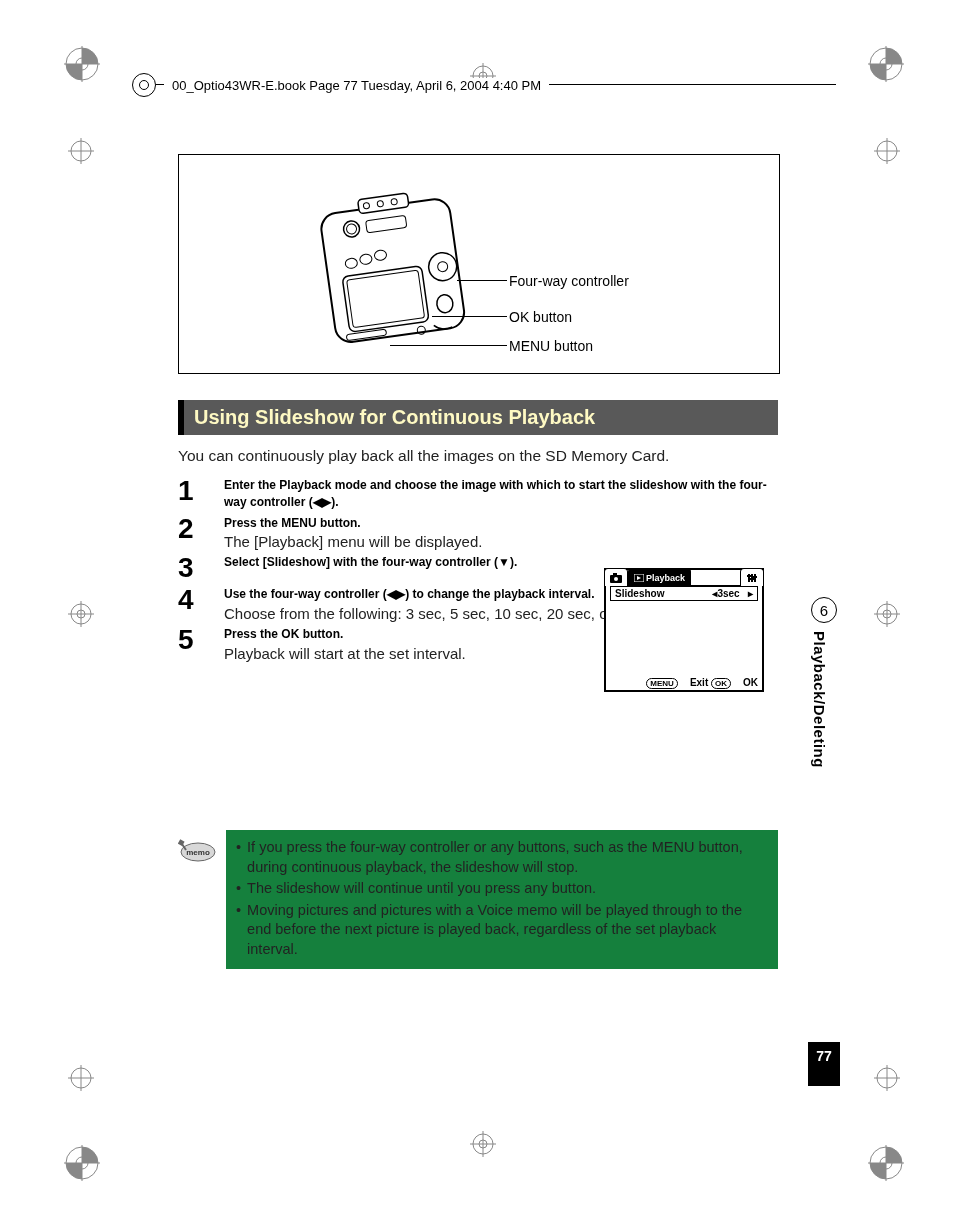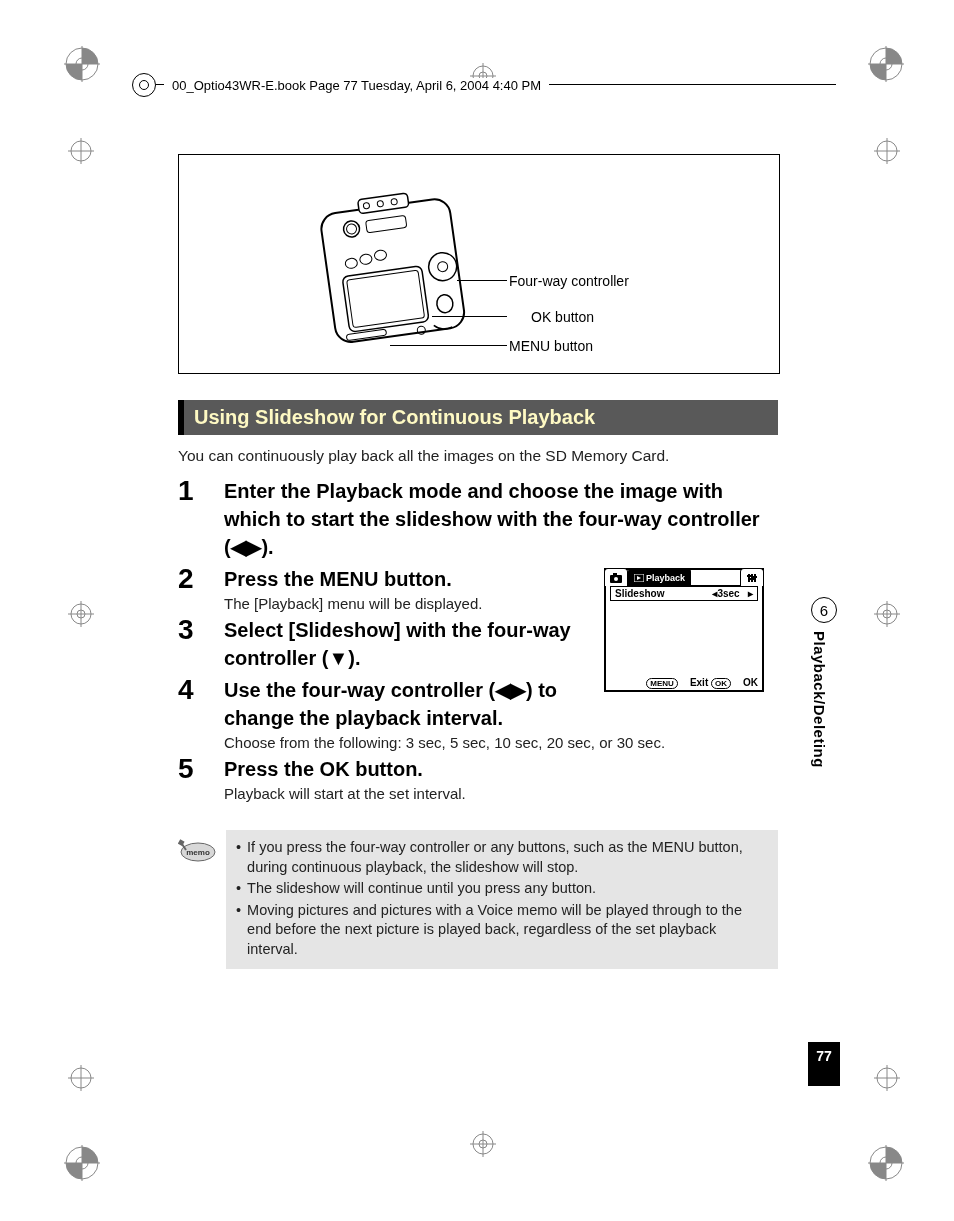--- a/index.html
+++ b/index.html
@@ -66,21 +66,21 @@
     
     .diagram-box {
       position: absolute;
       top: 154px; left: 178px;
       width: 602px; height: 220px;
       border: 1px solid #000;
     }
     .camera-svg { position: absolute; left: 118px; top: 10px; width: 200px; height: 200px; }
     .callout { position: absolute; font-size: 14px; }
     .callout-1 { top: 118px; left: 330px; }
-    .callout-2 { top: 154px; left: 330px; margin-left: 22px; }
+    .callout-2 { top: 154px; left: 330px; }
     .callout-3 { top: 183px; left: 330px; }
     .lead { position: absolute; background: #000; height: 1px; }
     .lead1 { top: 125px; left: 278px; width: 50px; }
     .lead2 { top: 161px; left: 253px; width: 75px; }
     .lead3 { top: 190px; left: 211px; width: 117px; }
     
     .content {
       position: absolute;
       top: 400px; left: 178px;
       width: 600px;
@@ -101,21 +101,21 @@
       margin-bottom: 4px;
     }
     .step-num {
       font-size: 28px;
       font-weight: bold;
       width: 46px;
       font-family: Arial, sans-serif;
       line-height: 1;
     }
     .step-body { flex: 1; }
-    .step-title { font-weight: bold; font-size: 20px; line-height: 1.4; }
+    .step-title { font-weight: bold; font-size: 12px; line-height: 1.4; }
     .step-desc { font-size: 15px; color: #222; margin-top: 2px; }
     .lcd-screen {
       position: absolute;
       top: 568px; left: 604px;
       width: 160px; height: 124px;
     }
     .lcd-frame {
       width: 100%; height: 100%;
       border: 2px solid #000;
       position: relative;
@@ -172,21 +172,21 @@
       display: flex;
       align-items: flex-start;
     }
     .memo-icon {
       width: 40px;
       margin-right: 8px;
       margin-top: 4px;
     }
     .memo-box {
       flex: 1;
-      background: #e5e5e5;
+      background: #15803d;
       padding: 8px 10px;
       font-size: 14.5px;
       color: #222;
     }
     .memo-box ul { list-style: none; padding: 0; }
     .memo-box li { display: flex; margin-bottom: 2px; line-height: 1.35; }
     .memo-box li::before { content: "•"; margin: 0 6px 0 0; }
     
     .side-tab {
       position: absolute;

